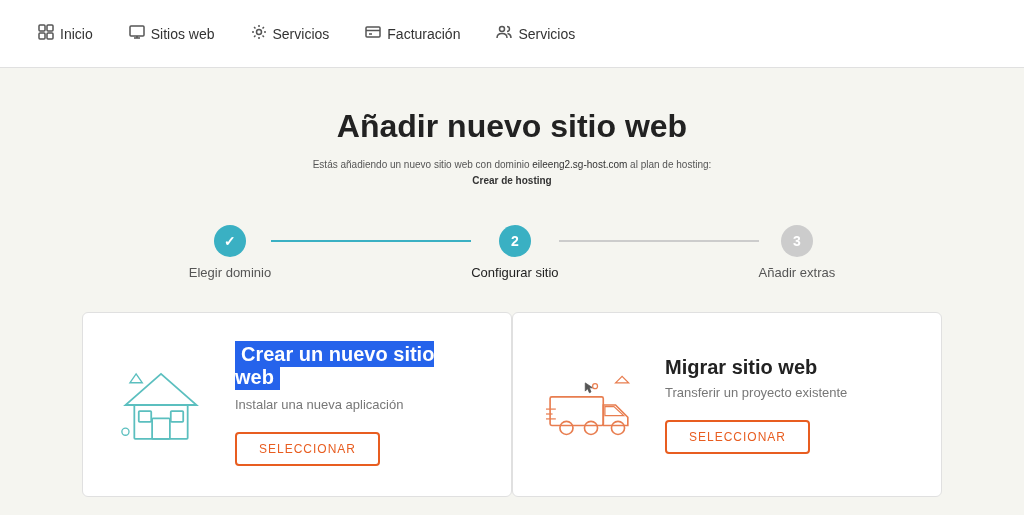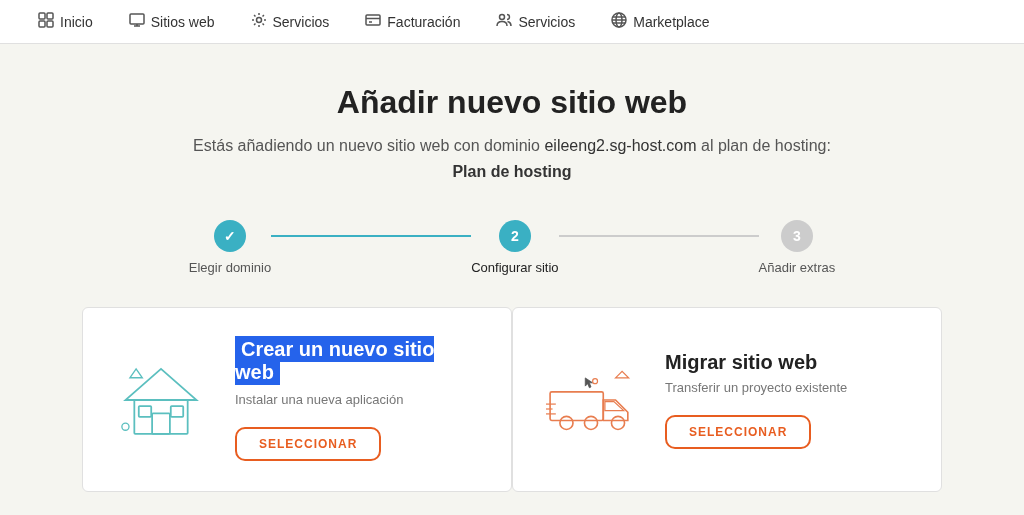--- a/index.html
+++ b/index.html
@@ -5,21 +5,21 @@
     * { box-sizing: border-box; margin: 0; padding: 0; }
     body { font-family: 'Segoe UI', Arial, sans-serif; background: #f5f5f0; min-height: 515px; }
 
     
     .navbar {
       background: #fff;
       border-bottom: 1px solid #e0e0e0;
       display: flex;
       align-items: center;
       padding: 0 24px;
-      height: 44px;
+      height: 68px;
       gap: 8px;
     }
     .nav-item {
       display: flex;
       align-items: center;
       gap: 6px;
       padding: 8px 14px;
       cursor: pointer;
       color: #333;
       font-size: 14px;
@@ -42,21 +42,21 @@
     
     .page-title {
       text-align: center;
       font-size: 32px;
       font-weight: 700;
       color: #222;
       margin-bottom: 12px;
     }
     .page-subtitle {
       text-align: center;
-      font-size: 16px;
+      font-size: 10px;
       color: #555;
       line-height: 1.6;
     }
     .page-subtitle strong {
       font-weight: 700;
       color: #333;
     }
     .domain-highlight {
       color: #333;
       font-style: normal;
@@ -154,24 +154,24 @@
       font-size: 13px;
       color: #777;
       margin-bottom: 20px;
     }
     .btn-select {
       border: 2px solid #e85d20;
       color: #e85d20;
       background: transparent;
       padding: 8px 22px;
       font-size: 12px;
-      font-weight: 700;
+      font-weight: 400;
       letter-spacing: 1px;
       cursor: pointer;
-      border-radius: 10px;
+      border-radius: 4px;
       text-transform: uppercase;
       transition: background 0.15s, color 0.15s;
     }
 
     
     .house-svg, .truck-svg {
       width: 90px;
       height: 80px;
     }
 
@@ -225,40 +225,28 @@
   <a class="nav-item">
     <span class="nav-icon">
       <svg width="16" height="16" viewBox="0 0 16 16" fill="none" stroke="#555" stroke-width="1.5">
         <circle cx="6" cy="5" r="2.5"></circle>
         <path d="M1 14c0-3 2-4.5 5-4.5s5 1.5 5 4.5"></path>
         <path d="M11 2.5a2.5 2.5 0 010 5M15 14c0-2.5-1.5-4-3.5-4.5"></path>
       </svg>
     </span>
     <span>Servicios</span>
   </a>
-  <a class="nav-item">
-    <span class="nav-icon">
-      <svg width="16" height="16" viewBox="0 0 16 16" fill="none" stroke="#555" stroke-width="1.5">
-        <circle cx="8" cy="8" r="7"></circle>
-        <ellipse cx="8" cy="8" rx="3" ry="7"></ellipse>
-        <line x1="1" y1="8" x2="15" y2="8"></line>
-        <line x1="2" y1="5" x2="14" y2="5"></line>
-        <line x1="2" y1="11" x2="14" y2="11"></line>
-      </svg>
-    </span>
-    <span>Marketplace</span>
-  </a>
 </nav>
 
 <main class="main-content">
 
   <h1 class="page-title">Añadir nuevo sitio web</h1>
   <p class="page-subtitle">
     <span>Estás añadiendo un nuevo sitio web con dominio </span><span class="domain-highlight">eileeng2.sg-host.com</span><span> al plan de hosting:</span><br>
-    <strong>Plan de hosting</strong>
+    <strong>Crear de hosting</strong>
   </p>
 
   <div class="stepper">
 
     <div class="step">
       <div class="step-circle done">
         <span class="check-icon"></span>
       </div>
       <span class="step-label">Elegir dominio</span>
     </div>

